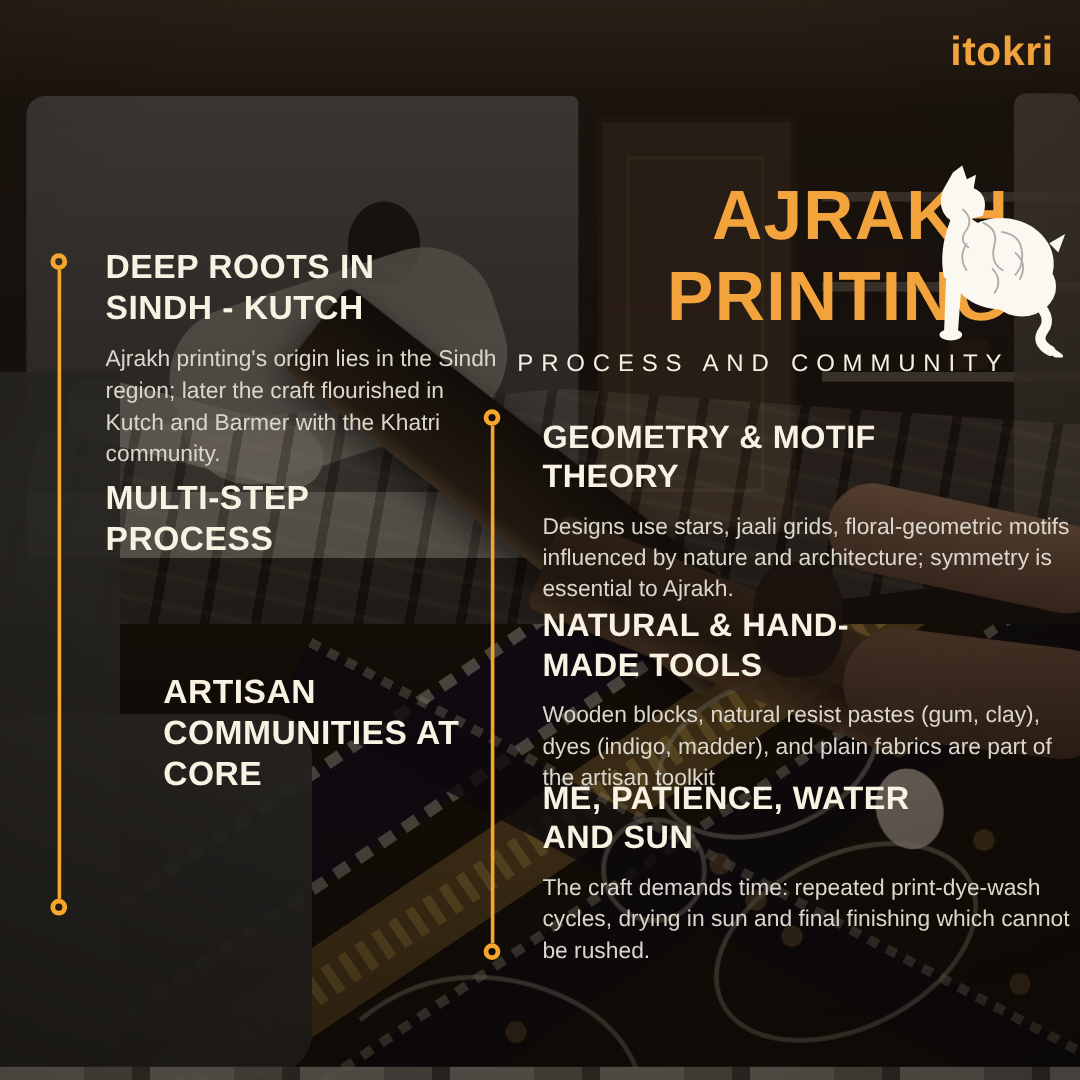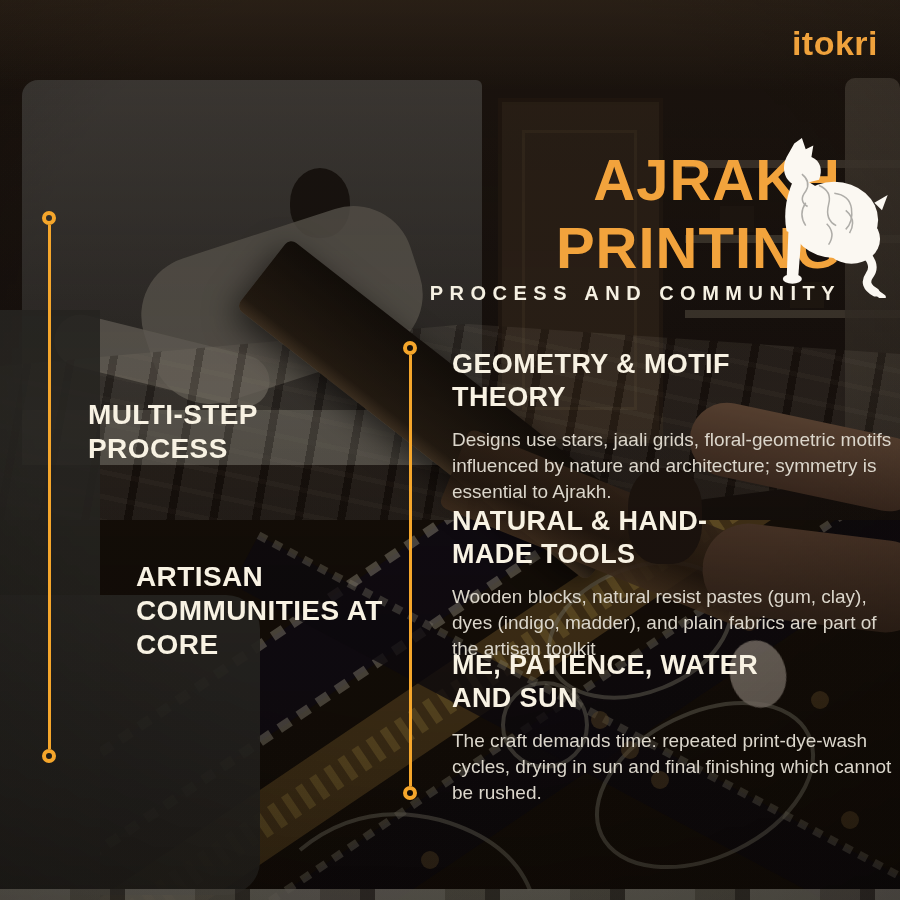--- a/index.html
+++ b/index.html
@@ -66,21 +66,21 @@
 
   
   .fg { position:absolute; z-index:10; }
 
   .logo { right:22px; top:24px; font-size:34px; font-weight:800; letter-spacing:.5px;
           color:#F0A23C; }
 
   .header { left:406px; top:146px; width:435px; text-align:right; }
   .title { font-size:58px; line-height:1.17; font-weight:800; letter-spacing:1px;
            color:#F2A33C; white-space:pre-line; }
-  .subtitle { font-size:20px; font-weight:700; letter-spacing:6.5px;
+  .subtitle { margin-top:10px; font-size:20px; font-weight:400; letter-spacing:6.5px;
               color:#F5F0E2; white-space:nowrap; }
 
   .goat { left:736px; top:136px; width:168px; height:162px; }
 
   .section { position:absolute; z-index:10; }
   .heading { font-weight:800; color:#F8F2E3; white-space:pre-line; letter-spacing:.4px; }
   .left .heading { font-size:28px; line-height:1.22; }
   .right .heading { font-size:27px; line-height:1.22; }
   .body { margin-top:13px; font-size:19px; line-height:1.38; color:#DBD6CB; }
   .left  { left:88px;  width:332px; }
@@ -197,20 +197,25 @@
     <div class="ring"></div>
     <div class="bar"></div>
     <div class="ring"></div>
   </div>
   <div class="vline vline-right">
     <div class="ring"></div>
     <div class="bar"></div>
     <div class="ring"></div>
   </div>
 
+  <div class="section left sec-l1">
+    <div class="heading">DEEP ROOTS IN
+SINDH - KUTCH</div>
+    <div class="body"> Ajrakh printing's origin lies in the Sindh region; later the craft flourished in Kutch and Barmer with the Khatri community.</div>
+  </div>
   <div class="section left sec-l2">
     <div class="heading">MULTI-STEP
 PROCESS</div>
   </div>
   <div class="section left sec-l3">
     <div class="heading">ARTISAN
 COMMUNITIES AT
 CORE</div>
   </div>
 

